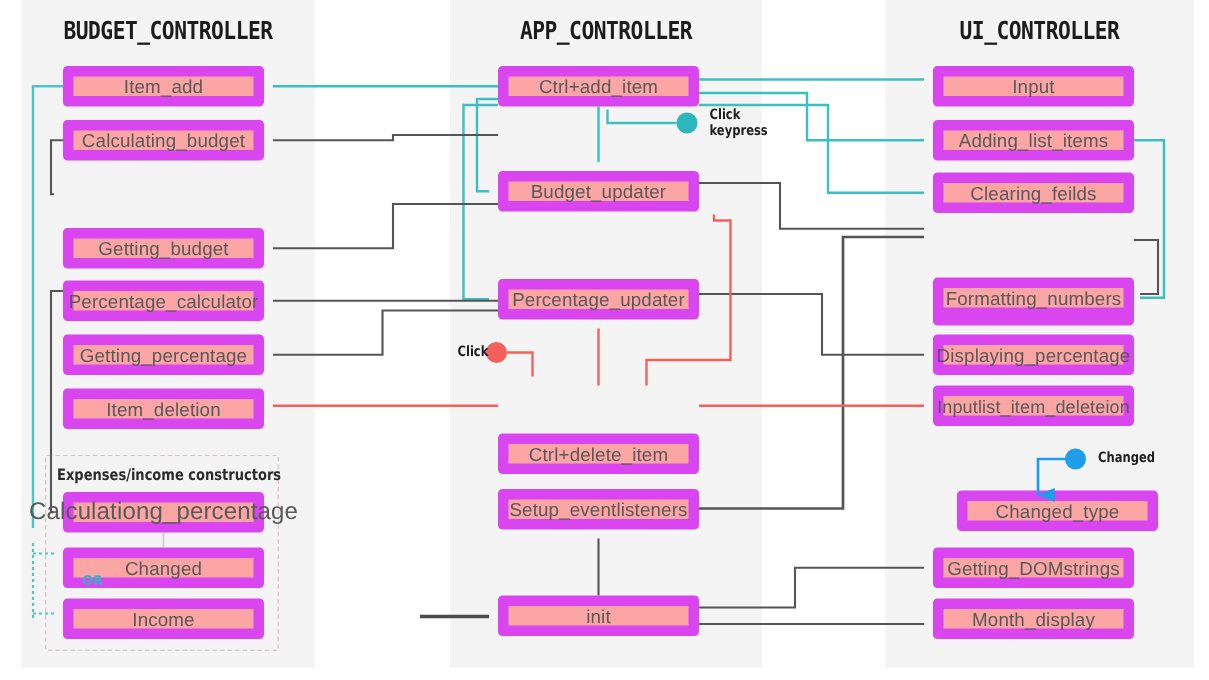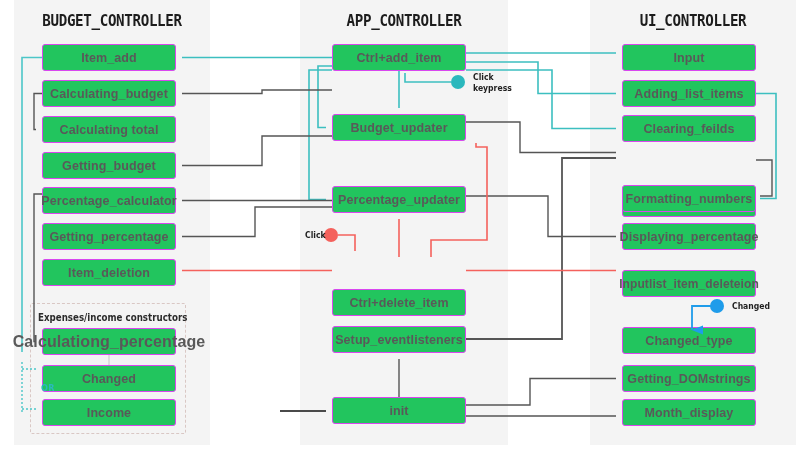--- a/index.html
+++ b/index.html
@@ -29,32 +29,31 @@
     letter-spacing:-0.4px;
     color:#1c1c1c;
     white-space:nowrap;
     transform:scaleX(0.86);
     transform-origin:center center;
   }
 
   
   .node{
     position:absolute;
-    background:#22c55e;
-    border:1px solid #d946ef;
+    background:#fca5a5;
+    border:7px solid #d946ef;
     border-radius:3px;
     box-sizing:border-box;
     display:flex;
     align-items:center;
     justify-content:center;
     font-size:12.5px;
     color:#595959;
     white-space:nowrap;
     letter-spacing:0.1px;
-    font-weight:bold;
   }
 
   
   .group-frame{
     position:absolute;
     border:1px dashed #d9c7c4;
     border-radius:2px;
     box-sizing:border-box;
     background:transparent;
   }
@@ -204,21 +203,20 @@
 
       <path d="M399,257 L399,219" stroke="#f4615c" stroke-width="1.6" marker-end="url(#ah-red)"></path>
 
       <path d="M431,257 L431,240 L487,240 L487,147 L476,147 L476,143" stroke="#f4615c" stroke-width="1.6" marker-end="url(#ah-red)"></path>
 
     </g>
   </svg>
 
   <div class="node" style="left:42px;top:44px;width:134px;height:27px;">Item_add</div>
   <div class="node" style="left:42px;top:80px;width:134px;height:27px;">Calculating_budget</div>
-  <div class="node" style="left:42px;top:116px;width:134px;height:27px;">Calculating total</div>
   <div class="node" style="left:42px;top:152px;width:134px;height:27px;">Getting_budget</div>
   <div class="node" style="left:42px;top:187px;width:134px;height:27px;">Percentage_calculator</div>
   <div class="node" style="left:42px;top:223px;width:134px;height:27px;">Getting_percentage</div>
   <div class="node" style="left:42px;top:259px;width:134px;height:27px;">Item_deletion</div>
   <div class="node" style="left:42px;top:328px;width:134px;height:27px;font-size:16px;">Calculationg_percentage</div>
   <div class="node" style="left:42px;top:365px;width:134px;height:27px;">Changed</div>
   <div class="node" style="left:42px;top:399px;width:134px;height:27px;">Income</div>
 
   <div class="node" style="left:332px;top:44px;width:134px;height:27px;">Ctrl+add_item</div>
   <div class="node" style="left:332px;top:114px;width:134px;height:27px;">Budget_updater</div>
@@ -226,22 +224,22 @@
   <div class="node" style="left:332px;top:257px;width:134px;height:27px;margin-top:32px;">Ctrl+delete_item</div>
   <div class="node" style="left:332px;top:326px;width:134px;height:27px;">Setup_eventlisteners</div>
   <div class="node" style="left:332px;top:397px;width:134px;height:27px;">init</div>
 
   <div class="node" style="left:622px;top:44px;width:134px;height:27px;">Input</div>
   <div class="node" style="left:622px;top:115px;width:134px;height:27px;">Clearing_feilds</div>
   <div class="node" style="left:622px;top:80px;width:134px;height:27px;">Adding_list_items</div>
   <div class="node" style="left:622px;top:150px;width:134px;height:27px;margin-top:40px;">Budget_display</div>
   <div class="node" style="left:622px;top:185px;width:134px;height:27px;">Formatting_numbers</div>
   <div class="node" style="left:622px;top:223px;width:134px;height:27px;">Displaying_percentage</div>
-  <div class="node" style="left:622px;top:257px;width:134px;height:27px;font-size:12px;margin-top:13px;">Inputlist_item_deleteion</div>
-  <div class="node" style="left:622px;top:327px;width:134px;height:27px;">Changed_type</div>
+  <div class="node" style="left:622px;top:257px;width:134px;height:27px;font-size:12px;">Inputlist_item_deleteion</div>
+  <div class="node" style="left:638px;top:327px;width:134px;height:27px;">Changed_type</div>
   <div class="node" style="left:622px;top:399px;width:134px;height:27px;">Month_display</div>
   <div class="node" style="left:622px;top:365px;width:134px;height:27px;">Getting_DOMstrings</div>
 
   <div class="evt-dot" style="left:451px;top:75px;width:14px;height:14px;background:#2bb8bd;"></div>
   <div class="evt-label" style="left:473px;top:72px;">Click
 keypress</div>
 
   <div class="evt-dot" style="left:324px;top:228px;width:14px;height:14px;background:#f4615c;"></div>
   <div class="evt-label" style="left:305px;top:230px;">Click</div>
 
@@ -249,15 +247,15 @@
     <path d="M32,8 L8,8 L8,32" stroke="#1f9cea" stroke-width="1.8" fill="none" marker-end="url(#ah-blue2)"></path>
     <defs>
       <marker id="ah-blue2" markerWidth="7" markerHeight="7" refX="3" refY="6.2" orient="auto">
         <path d="M0.4,0 L3,6.4 L5.6,0 z" fill="#1f9cea"></path>
       </marker>
     </defs>
   </svg>
   <div class="evt-dot" style="left:710px;top:299px;width:14px;height:14px;background:#1f9cea;"></div>
   <div class="evt-label blue" style="left:732px;top:301px;">Changed</div>
 
-  <div class="or-label" style="left:15px;top:383px;padding-left:26px;">OR</div>
+  <div class="or-label" style="left:29px;top:383px;padding-left:26px;">OR</div>
 
 </div>
 
 </body></html>

